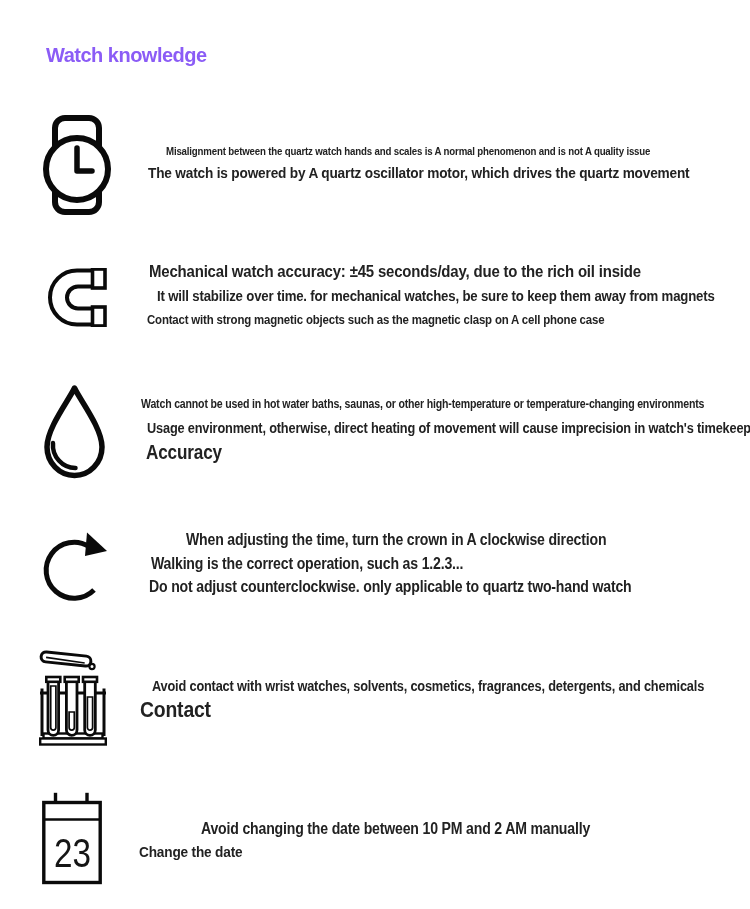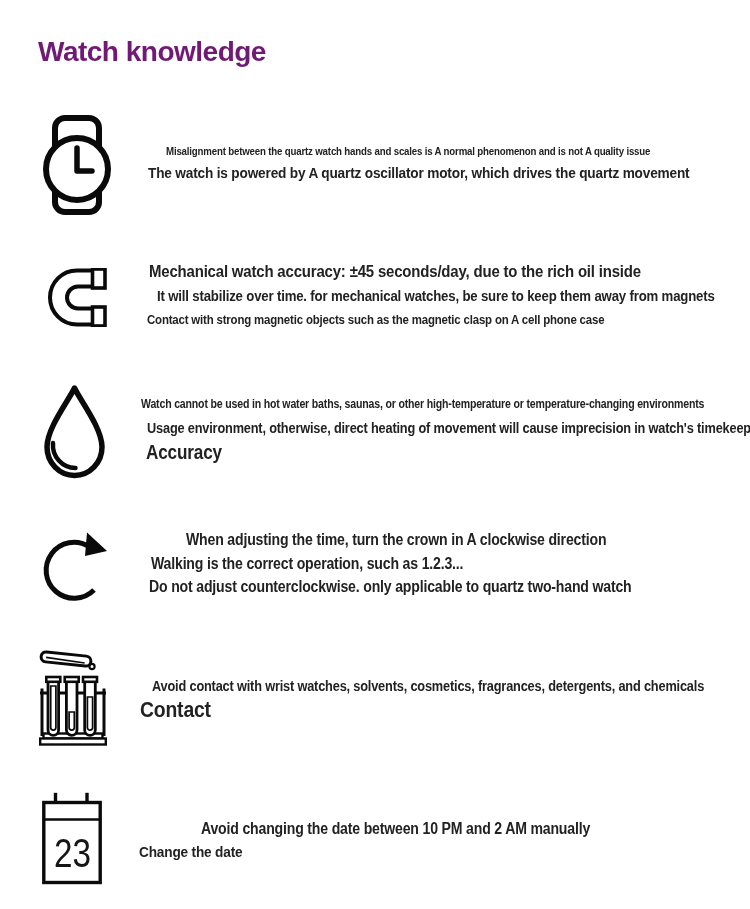--- a/index.html
+++ b/index.html
@@ -1,22 +1,22 @@
 <!DOCTYPE html>
 <html><head>
 <meta charset="utf-8">
 <style>
   html,body { margin:0; padding:0; background:#ffffff; }
   .page {
     position:relative; width:750px; height:909px; background:#ffffff;
     font-family:"Liberation Sans", sans-serif; color:#222222; overflow:hidden;
   }
   .title {
-    position:absolute; left:38px; top:36px; margin:0;
-    font-size:28px; font-weight:bold; letter-spacing:-0.5px; color:#701a75;
+    position:absolute; left:38px; top:36px; margin:8px;
+    font-size:20px; font-weight:bold; letter-spacing:-0.5px; color:#8b5cf6;
     white-space:nowrap;
   }
   .ic { position:absolute; }
   .ic svg { display:block; width:100%; height:100%; }
   .ln {
     position:absolute; margin:0; white-space:nowrap; font-weight:bold;
     letter-spacing:-0.2px; line-height:1.15; color:#222222;
     transform:scaleX(0.88); transform-origin:0 0;
   }
   

